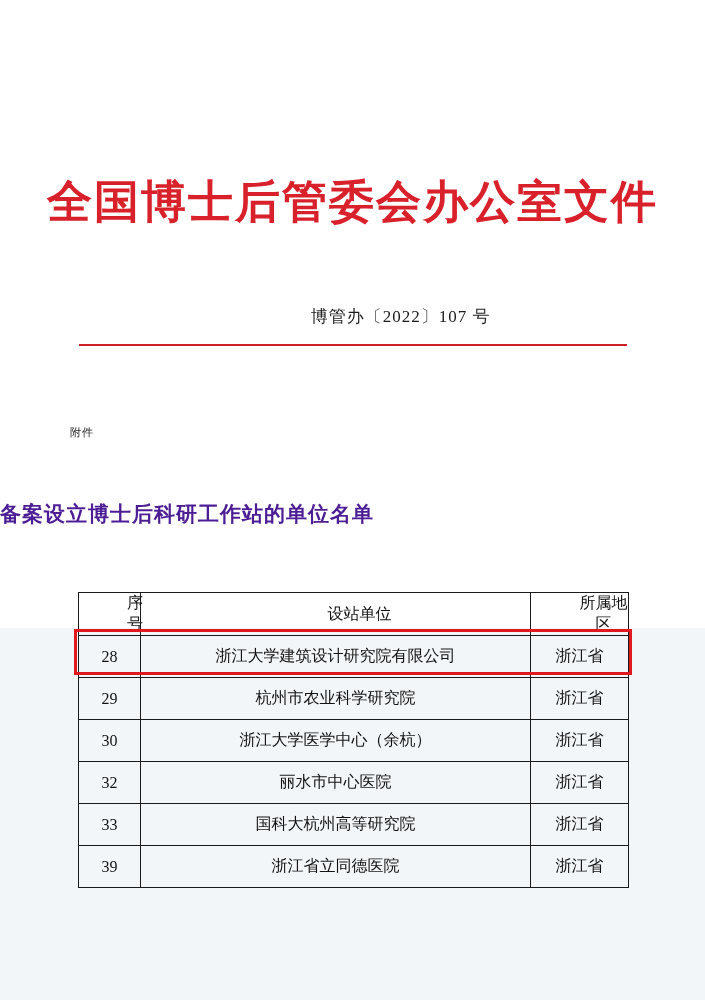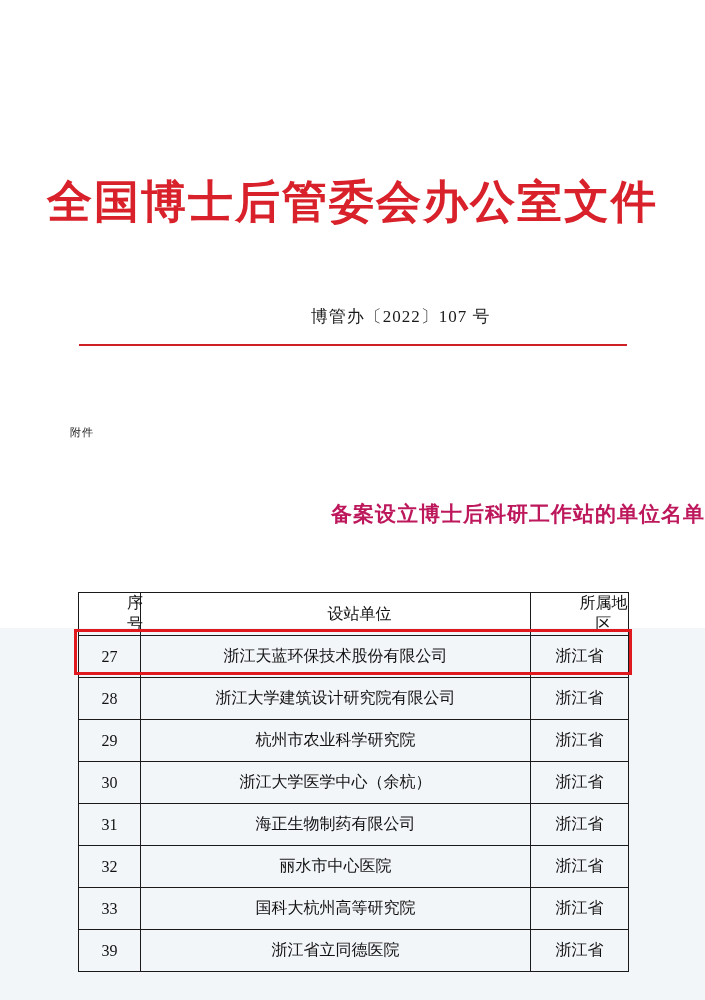--- a/index.html
+++ b/index.html
@@ -75,24 +75,24 @@
     font-size: 11px;
     color: #1b1b1b;
     letter-spacing: 1px;
   }
 
   .list-title {
     position: absolute;
     top: 500px;
     left: 0;
     width: 705px;
-    text-align: right;
+    text-align: left;
     font-size: 21px;
     font-weight: bold;
-    color: #be185d;
+    color: #4c1d95;
     letter-spacing: 1px;
   }
 
   table.unit-table {
     position: absolute;
     top: 592px;
     left: 78px;
     width: 550px;
     border-collapse: collapse;
     table-layout: fixed;
@@ -156,46 +156,36 @@
       <col class="c-region">
     </colgroup>
     <thead>
       <tr>
         <th>序号</th>
         <th>设站单位</th>
         <th>所属地区</th>
       </tr>
     </thead>
     <tbody>
-      <tr class="highlight-row">
-        <td>27</td>
-        <td>浙江天蓝环保技术股份有限公司</td>
-        <td>浙江省</td>
-      </tr>
       <tr>
         <td>28</td>
         <td>浙江大学建筑设计研究院有限公司</td>
         <td>浙江省</td>
       </tr>
       <tr>
         <td>29</td>
         <td>杭州市农业科学研究院</td>
         <td>浙江省</td>
       </tr>
       <tr>
         <td>30</td>
         <td>浙江大学医学中心（余杭）</td>
         <td>浙江省</td>
       </tr>
       <tr>
-        <td>31</td>
-        <td>海正生物制药有限公司</td>
-        <td>浙江省</td>
-      </tr>
-      <tr>
         <td>32</td>
         <td>丽水市中心医院</td>
         <td>浙江省</td>
       </tr>
       <tr>
         <td>33</td>
         <td>国科大杭州高等研究院</td>
         <td>浙江省</td>
       </tr>
       <tr>

